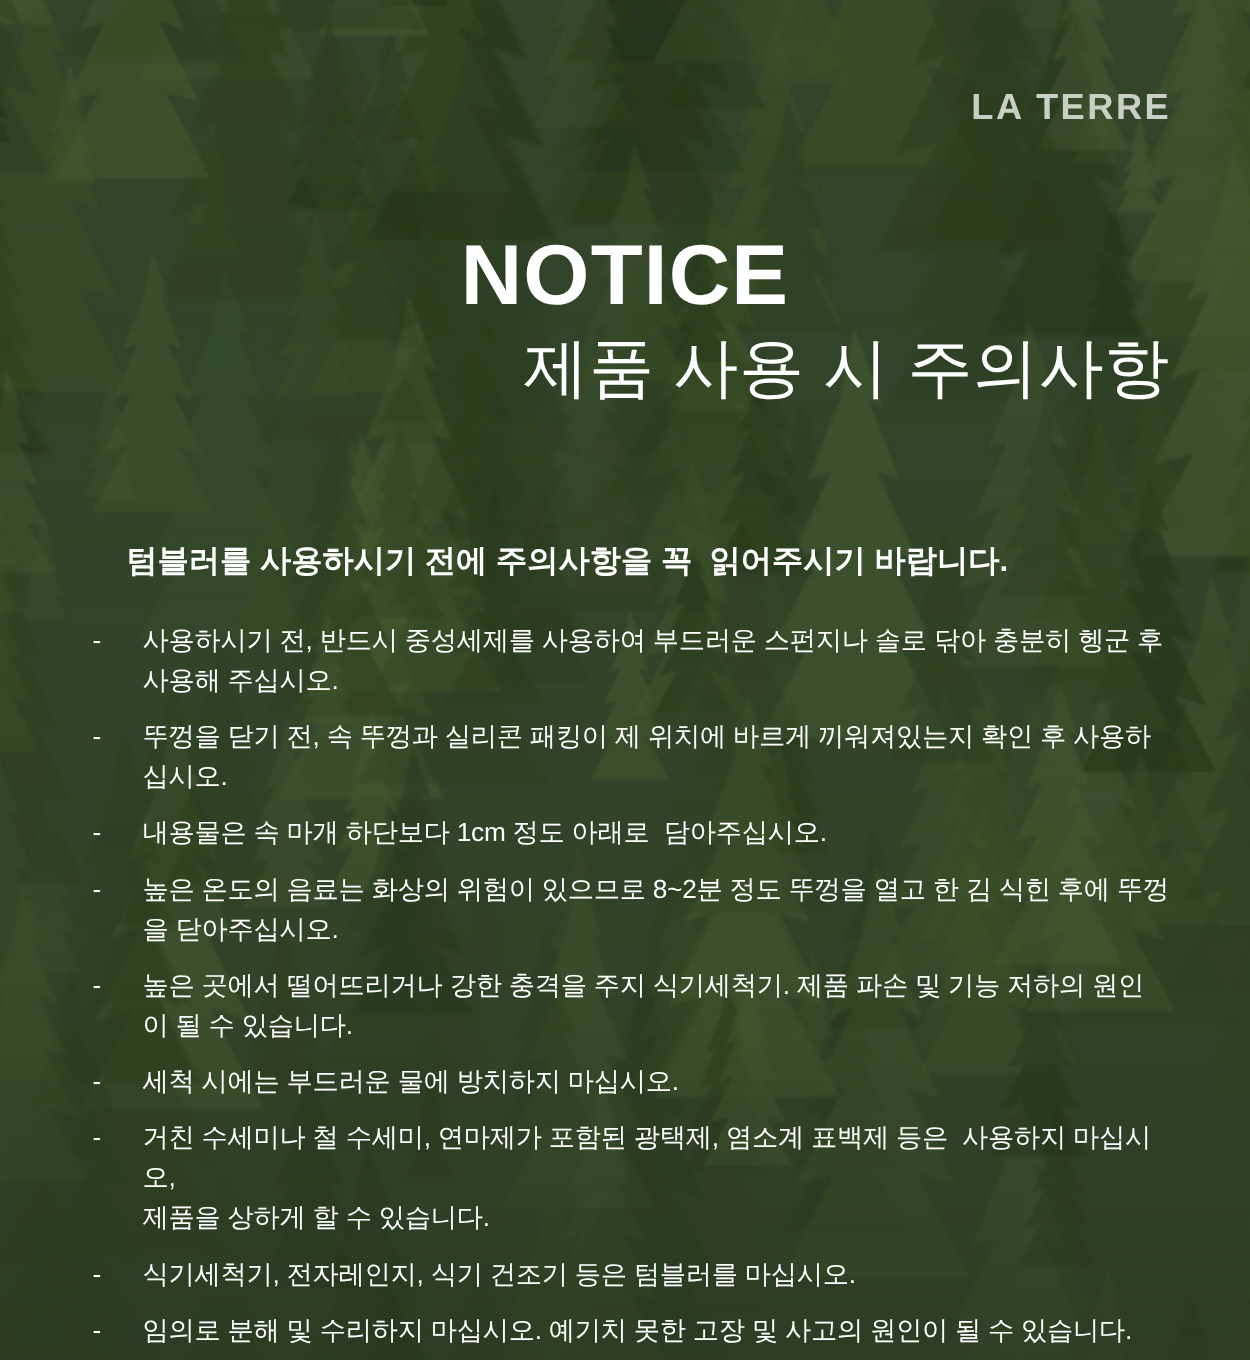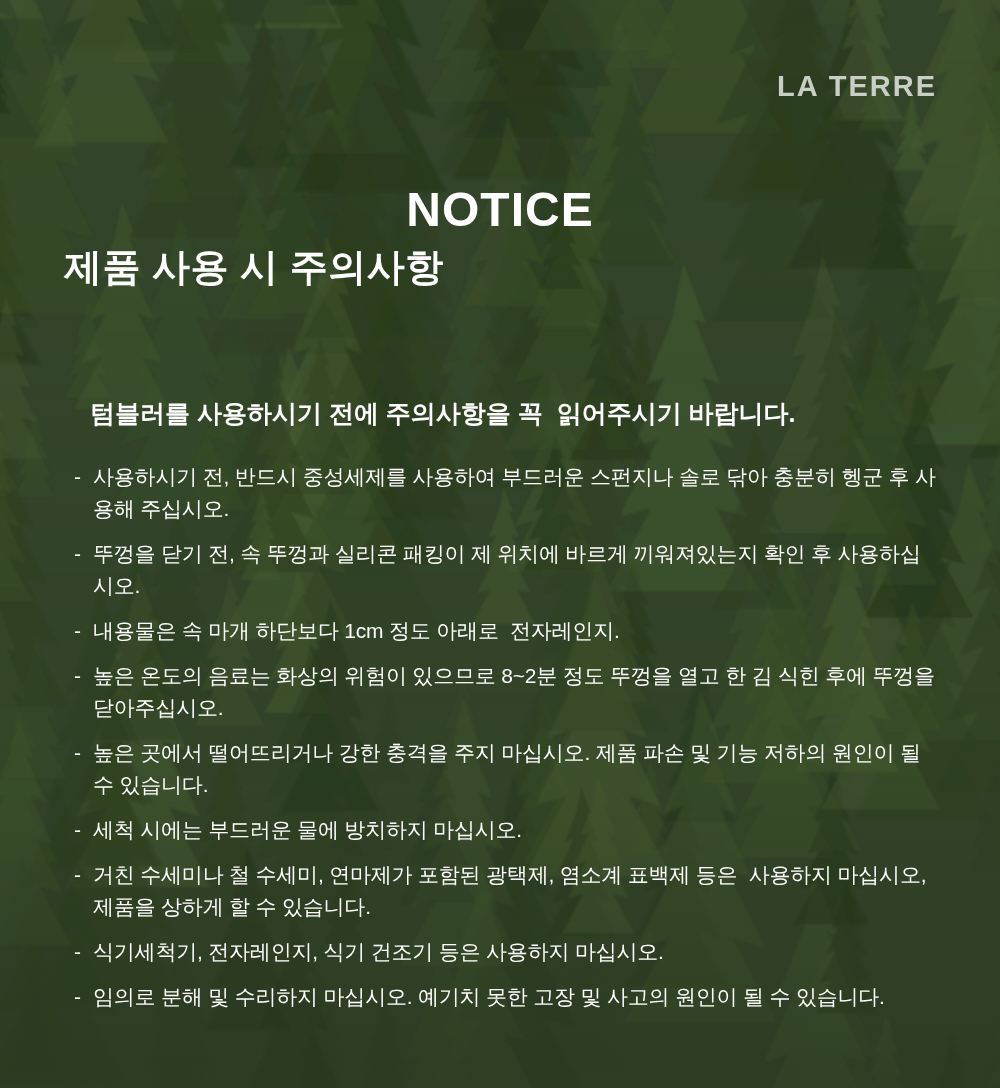--- a/index.html
+++ b/index.html
@@ -15,44 +15,44 @@
   .content{position:relative;z-index:2;padding:0 64px;}
   .logo{
     position:absolute;z-index:3;top:70px;right:63px;
     font-size:29px;font-weight:700;letter-spacing:2px;
     color:var(--logo,#c9cfc4);
     white-space:nowrap;
   }
   .title{
     margin:0;padding-top:186px;
     text-align:center;
-    font-size:48px;line-height:1;font-weight:700;letter-spacing:1px;
+    font-size:68px;line-height:1;font-weight:700;letter-spacing:1px;
   }
   .subtitle{
     margin:12px 0 0;
-    text-align:left;
-    font-size:38px;line-height:1.15;font-weight:700;letter-spacing:0.5px;
+    text-align:right;
+    font-size:52px;line-height:1.15;font-weight:400;letter-spacing:0.5px;
   }
   .intro{
-    margin:108px 0 0 26px;
+    margin:108px 0 0 37px;
     font-size:25px;line-height:31px;font-weight:700;
     white-space:pre-wrap;
   }
   .notice-list{
     list-style:none;
     margin:32px 0 0 10px;padding:0;
   }
   .notice-item{
     display:flex;align-items:flex-start;
     margin:0 0 13px 0;
     font-size:21px;line-height:32px;font-weight:500;
     letter-spacing:-0.2px;
   }
   .dash{flex:0 0 19px;line-height:32px;}
-  .notice-text{flex:1;white-space:pre-wrap;}
+  .notice-text{flex:1;white-space:pre-wrap;margin-left:21px;}
 </style>
 </head>
 <body>
 
 <div class="page" style="--bg: #33452a; --text: #ffffff; --logo: #c9cfc4;">
 
   <svg class="bg" viewBox="0 0 1000 1088" xmlns="http://www.w3.org/2000/svg" aria-hidden="true">
     <defs>
       <path id="pine" d="M0 -105 L10 -78 L5 -80 L16 -52 L8 -55 L22 -24 L11 -28 L28 6 L14 2 L33 38 L-33 38 L-14 2 L-28 6 L-11 -28 L-22 -24 L-8 -55 L-16 -52 L-5 -80 Z"></path>
       <filter id="soften">
@@ -260,41 +260,41 @@
         <li class="notice-item">
     <span class="dash">-</span>
     <span class="notice-text">사용하시기 전, 반드시 중성세제를 사용하여 부드러운 스펀지나 솔로 닦아 충분히 헹군 후 사용해 주십시오.</span>
   </li>
         <li class="notice-item">
     <span class="dash">-</span>
     <span class="notice-text">뚜껑을 닫기 전, 속 뚜껑과 실리콘 패킹이 제 위치에 바르게 끼워져있는지 확인 후 사용하십시오.</span>
   </li>
         <li class="notice-item">
     <span class="dash">-</span>
-    <span class="notice-text">내용물은 속 마개 하단보다 1cm 정도 아래로  전자레인지.</span>
+    <span class="notice-text">내용물은 속 마개 하단보다 1cm 정도 아래로  담아주십시오.</span>
   </li>
         <li class="notice-item">
     <span class="dash">-</span>
     <span class="notice-text">높은 온도의 음료는 화상의 위험이 있으므로 8~2분 정도 뚜껑을 열고 한 김 식힌 후에 뚜껑을 닫아주십시오.</span>
   </li>
         <li class="notice-item">
     <span class="dash">-</span>
-    <span class="notice-text">높은 곳에서 떨어뜨리거나 강한 충격을 주지 마십시오. 제품 파손 및 기능 저하의 원인이 될 수 있습니다.</span>
+    <span class="notice-text">높은 곳에서 떨어뜨리거나 강한 충격을 주지 식기세척기. 제품 파손 및 기능 저하의 원인이 될 수 있습니다.</span>
   </li>
         <li class="notice-item">
     <span class="dash">-</span>
     <span class="notice-text">세척 시에는 부드러운 물에 방치하지 마십시오.</span>
   </li>
         <li class="notice-item">
     <span class="dash">-</span>
     <span class="notice-text">거친 수세미나 철 수세미, 연마제가 포함된 광택제, 염소계 표백제 등은  사용하지 마십시오,<br>제품을 상하게 할 수 있습니다.</span>
   </li>
         <li class="notice-item">
     <span class="dash">-</span>
-    <span class="notice-text">식기세척기, 전자레인지, 식기 건조기 등은 사용하지 마십시오.</span>
+    <span class="notice-text">식기세척기, 전자레인지, 식기 건조기 등은 텀블러를 마십시오.</span>
   </li>
         <li class="notice-item">
     <span class="dash">-</span>
     <span class="notice-text">임의로 분해 및 수리하지 마십시오. 예기치 못한 고장 및 사고의 원인이 될 수 있습니다.</span>
   </li>
       </ul>
   </div>
 
 </div>
 

